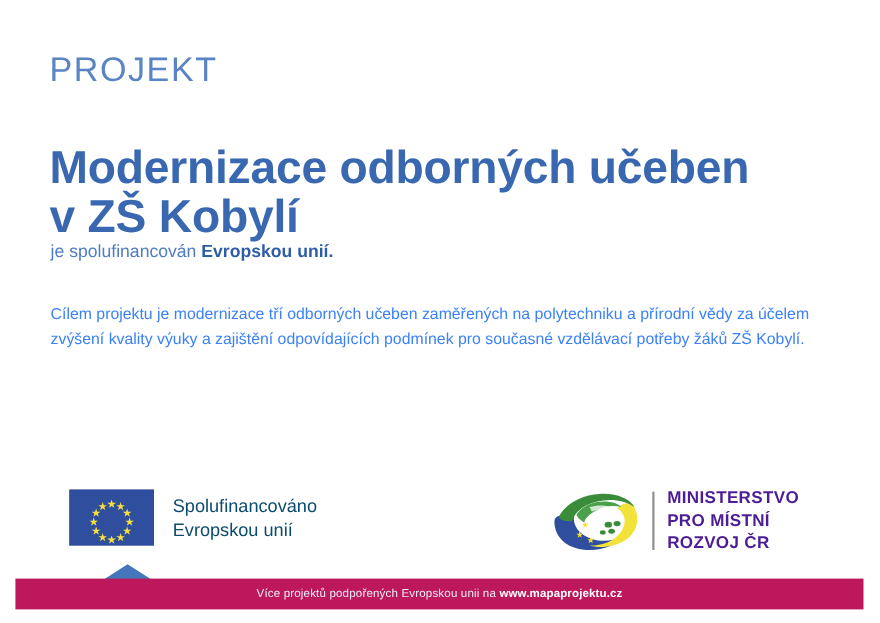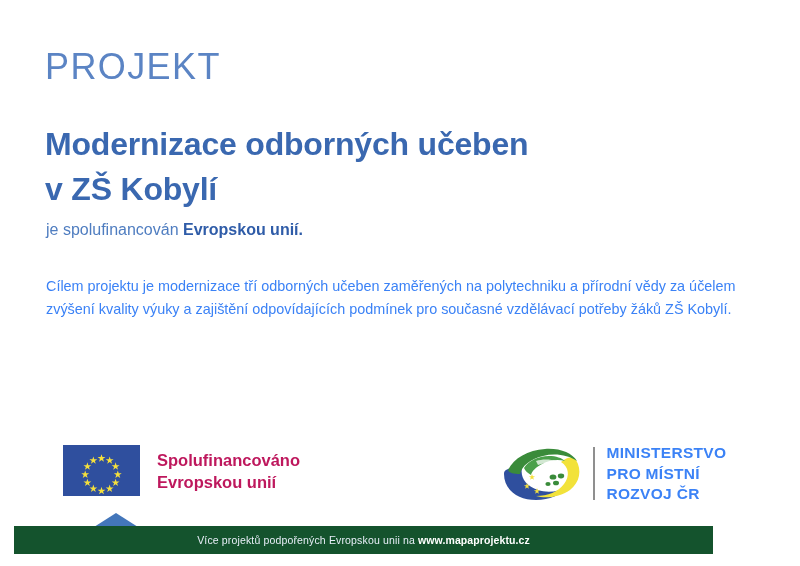--- a/index.html
+++ b/index.html
@@ -22,34 +22,34 @@
     width: 800px;
     height: 566px;
     background: #ffffff;
   }
 
   
   .eyebrow {
     position: absolute;
     left: 45px;
     top: 48px;
-    font-size: 36px;
+    font-size: 31px;
     line-height: 1.05;
     font-weight: 300;
     letter-spacing: 1.4px;
     color: #5b84c4;
     white-space: nowrap;
   }
 
   
   .title {
     position: absolute;
     left: 45px;
     top: 101px;
-    font-size: 32px;
+    font-size: 42px;
     line-height: 45px;
     font-weight: bold;
     letter-spacing: -0.2px;
     color: #3a68b0;
     white-space: pre-line;
   }
 
   
   .subtitle {
     position: absolute;
@@ -92,22 +92,22 @@
     width: 77px;
     height: 51px;
     background: #2f4f9e;
     flex: 0 0 auto;
   }
   .eu-flag svg { display: block; width: 77px; height: 51px; }
   .eu-caption {
     margin-left: 17px;
     font-size: 16.5px;
     line-height: 22px;
-    font-weight: bold;
-    color: #be185d;
+    font-weight: normal;
+    color: #0c4a6e;
     white-space: pre-line;
   }
 
   
   .min-block {
     position: absolute;
     left: 498px;
     top: 443px;
     display: flex;
     align-items: center;
@@ -124,21 +124,21 @@
     background: #8f8f8f;
     margin-left: 9px;
     flex: 0 0 auto;
   }
   .min-caption {
     margin-left: 12px;
     font-size: 15.5px;
     line-height: 20.5px;
     font-weight: bold;
     letter-spacing: 0.3px;
-    color: #3b82f6;
+    color: #4c1d95;
     white-space: pre-line;
   }
 
   
   .footer-wrap {
     position: absolute;
     left: 14px;
     top: 513px;
     width: 771px;
     height: 42px;
@@ -150,23 +150,23 @@
     width: 0;
     height: 0;
     border-left: 22px solid transparent;
     border-right: 22px solid transparent;
     border-bottom: 14px solid #4376ba;
   }
   .footer-bar {
     position: absolute;
     left: 0;
     top: 13px;
-    width: 699px;
+    width: 771px;
     height: 28px;
-    background: #14532d;
+    background: #be185d;
     display: flex;
     align-items: center;
     justify-content: center;
   }
   .footer-text {
     font-size: 10.5px;
     letter-spacing: 0.15px;
     color: #e8eef8;
     white-space: nowrap;
   }

